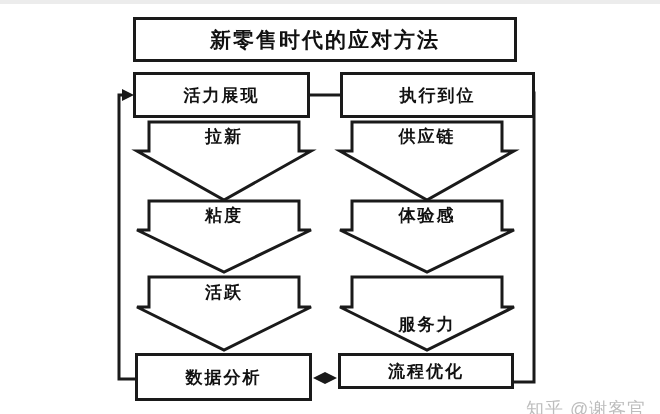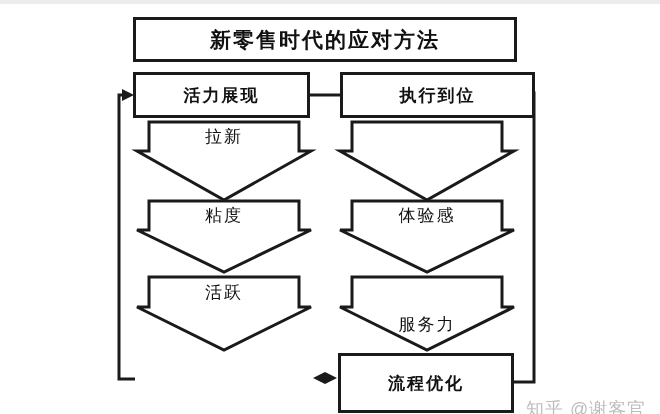--- a/index.html
+++ b/index.html
@@ -32,21 +32,21 @@
     color: var(--text);
     font-weight: 700;
     letter-spacing: 2px;
   }
   .box.title-box { font-size: 21px; letter-spacing: 2px; }
   .box.node-box  { font-size: 17px; align-items: center; }
   .arrow-label {
     position: absolute;
     display: flex; align-items: center; justify-content: center;
     color: var(--text);
-    font-weight: 400;
+    font-weight: 700;
     font-size: 17px;
     letter-spacing: 2px;
     pointer-events: none;
   }
   .watermark {
     position: absolute;
     left: 526px; top: 373px;
     font-size: 18px;
     font-weight: 400;
     color: var(--wm);
@@ -93,22 +93,26 @@
     <span>活力展现</span>
   </div>
   <div class="box node-box" style="left:340px; top:72px; width:195px; height:46px;">
     <span>执行到位</span>
   </div>
 
   <div class="arrow-label" style="left:149px; top:122px; width:150px; height:29px;">拉新</div>
   <div class="arrow-label" style="left:149px; top:201px; width:150px; height:29px;">粘度</div>
   <div class="arrow-label" style="left:149px; top:277px; width:150px; height:30px;">活跃</div>
 
+  <div class="arrow-label" style="left:352px; top:122px; width:150px; height:29px;">供应链</div>
   <div class="arrow-label" style="left:352px; top:201px; width:150px; height:29px;">体验感</div>
   <div class="arrow-label" style="left:352px; top:277px; width:150px; height:30px;margin-top:32px;">服务力</div>
 
-  <div class="box node-box" style="left:338px; top:353px; width:176px; height:60px;">
+  <div class="box node-box" style="left:135px; top:353px; width:177px; height:48px;">
+    <span>数据分析</span>
+  </div>
+  <div class="box node-box" style="left:338px; top:353px; width:176px; height:36px;">
     <span>流程优化</span>
   </div>
 
   <div class="watermark">知乎 @谢客官</div>
 
 </div>
 
 </body></html>

